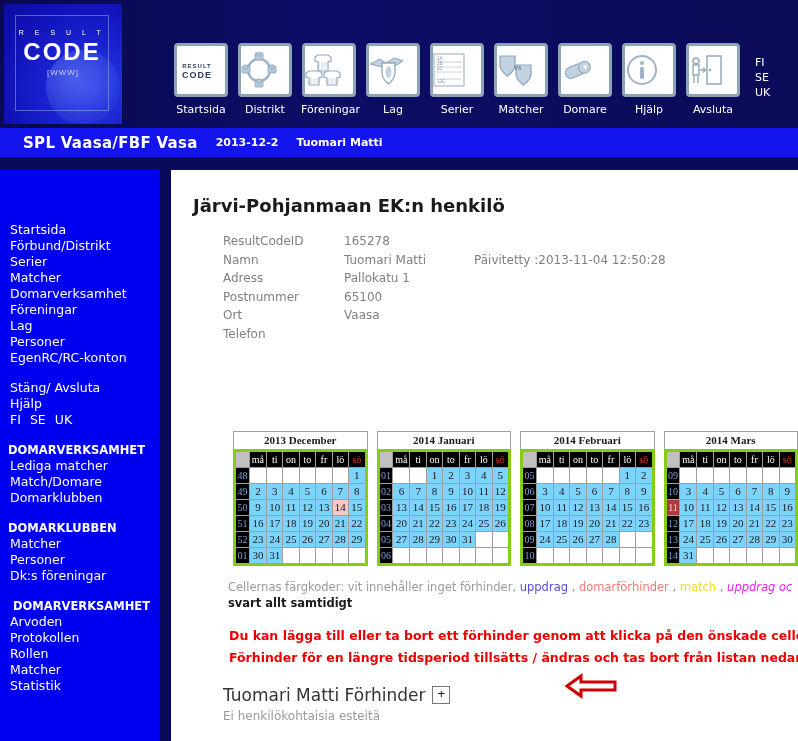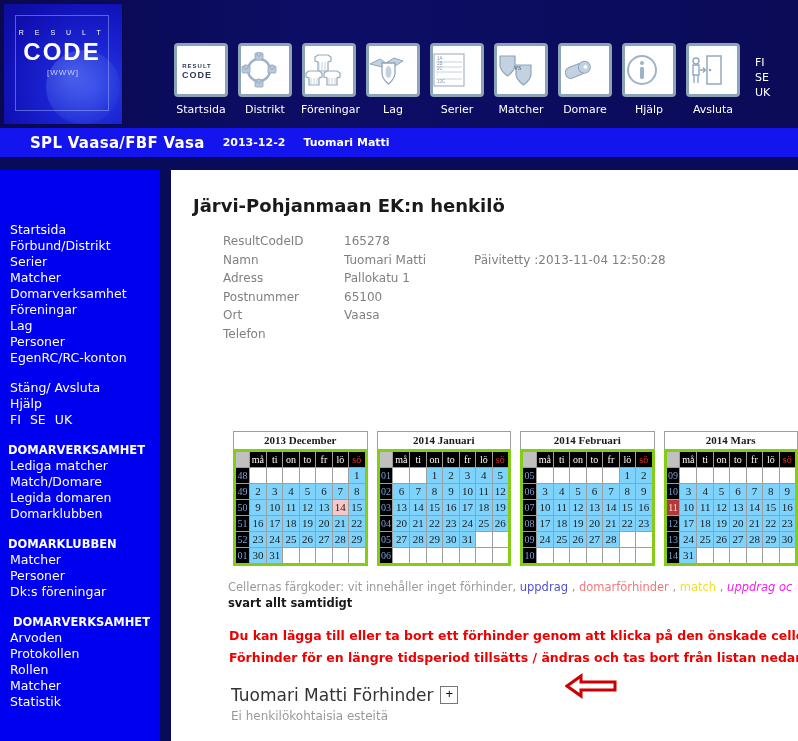--- a/index.html
+++ b/index.html
@@ -118,21 +118,21 @@
   }
 
   
   #sub-bar {
     height: 29px;
     background: #1414ee;
     position: relative;
   }
   #sub-bar-inner {
     position: absolute;
-    left: 30px; top: 0; bottom: 0;
+    left: 23px; top: 0; bottom: 0;
     display: flex;
     align-items: center;
     gap: 18px;
     color: #ffffff;
     font-weight: bold;
   }
   #sub-title { font-size: 15px; letter-spacing: 0.3px; }
   #sub-date  { font-size: 11px; }
   #sub-user  { font-size: 11px; }
   #dark-strip {
@@ -314,21 +314,21 @@
     font-weight: bold;
     white-space: nowrap;
     font-family: "DejaVu Sans", sans-serif;
   }
   #warn1 { top: 458px; }
   #warn2 { top: 480px; }
 
   
   #forhinder-block {
     position: absolute;
-    left: 60px; top: 515px;
+    left: 52px; top: 515px;
   }
   #forhinder-title-row {
     display: flex;
     align-items: center;
     gap: 7px;
   }
   #forhinder-title {
     font-size: 17px;
     color: #333333;
     font-family: "DejaVu Sans", sans-serif;
@@ -540,21 +540,20 @@
     <div class="side-langrow">
       <span>FI</span>
       <span>SE</span>
       <span>UK</span>
     </div>
 
     <div class="side-spacer"></div>
     <span class="side-head">DOMARVERKSAMHET</span>
     <span class="side-link">Lediga matcher</span>
     <span class="side-link">Match/Domare</span>
-    <span class="side-link">Legida domaren</span>
     <span class="side-link">Domarklubben</span>
 
     <div class="side-spacer"></div>
     <span class="side-head">DOMARKLUBBEN</span>
     <span class="side-link">Matcher</span>
     <span class="side-link">Personer</span>
     <span class="side-link">Dk:s föreningar</span>
 
     <div class="side-spacer"></div>
     <span class="side-head indent">DOMARVERKSAMHET</span>

